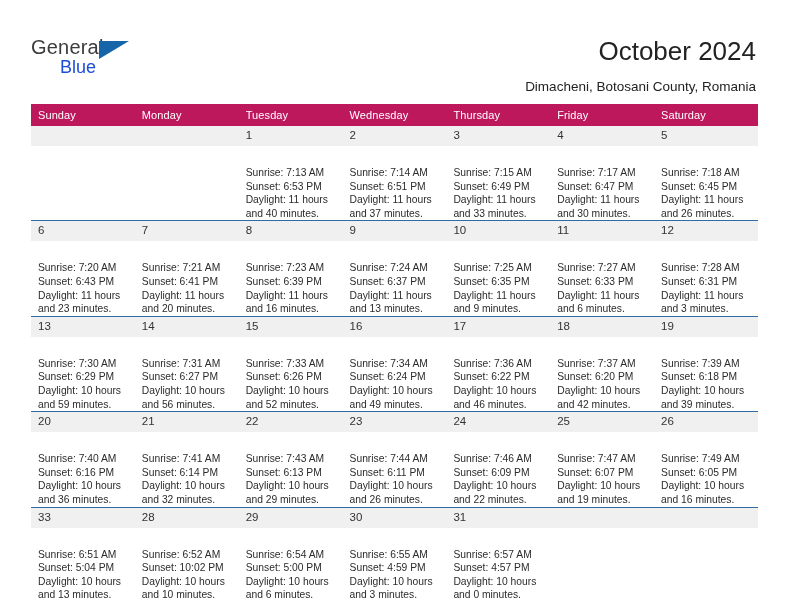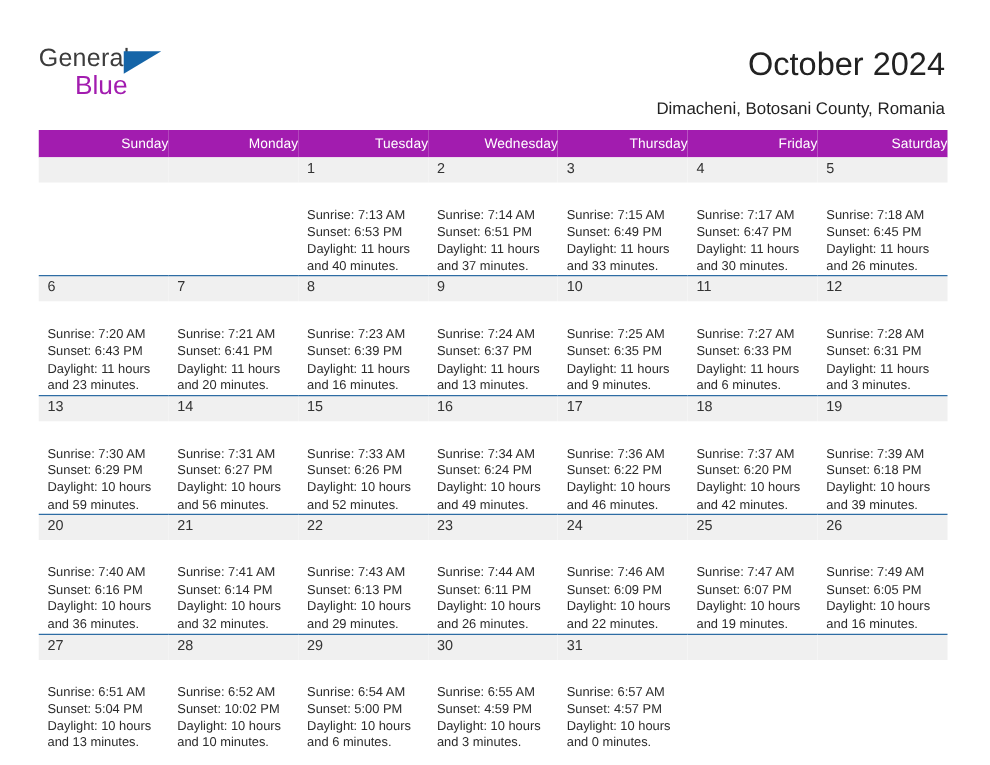--- a/index.html
+++ b/index.html
@@ -51,22 +51,22 @@
     top: 5px;
     width: 0;
     height: 0;
     border-left: 30px solid #1565a8;
     border-bottom: 18px solid transparent;
   }
   .logo-blue {
     position: absolute;
     left: 29px;
     top: 21px;
-    font-size: 21px;
-    color: #a21caf;
+    font-size: 18px;
+    color: #1d4ed8;
     font-family: "Liberation Sans", sans-serif;
   }
   .title {
     position: absolute;
     right: 36px;
     top: 36px;
     font-size: 26px;
     color: #222222;
     text-align: right;
     white-space: nowrap;
@@ -90,25 +90,25 @@
     width: 727px;
   }
   table.cal {
     border-collapse: collapse;
     table-layout: fixed;
     width: 727px;
   }
   table.cal col { width: 103.857px; }
 
   thead th {
-    background: #a21caf;
+    background: #be185d;
     color: #ffffff;
     font-size: 11px;
     font-weight: normal;
-    text-align: right;
+    text-align: left;
     padding: 5px 0 5px 7px;
     height: 12px;
     vertical-align: middle;
     letter-spacing: 0.1px;
   }
 
   tbody tr.week { }
   tbody td.day {
     vertical-align: top;
     padding: 0;
@@ -419,21 +419,21 @@
               <div class="info">
                 <div>Sunrise: 7:49 AM</div>
                 <div>Sunset: 6:05 PM</div>
                 <div>Daylight: 10 hours</div>
                 <div>and 16 minutes.</div>
               </div>
             </td>
           </tr>
           <tr class="week">
             <td class="day">
-              <div class="daynum">27</div>
+              <div class="daynum">33</div>
               <div class="info">
                 <div>Sunrise: 6:51 AM</div>
                 <div>Sunset: 5:04 PM</div>
                 <div>Daylight: 10 hours</div>
                 <div>and 13 minutes.</div>
               </div>
             </td>
             <td class="day">
               <div class="daynum">28</div>
               <div class="info">

